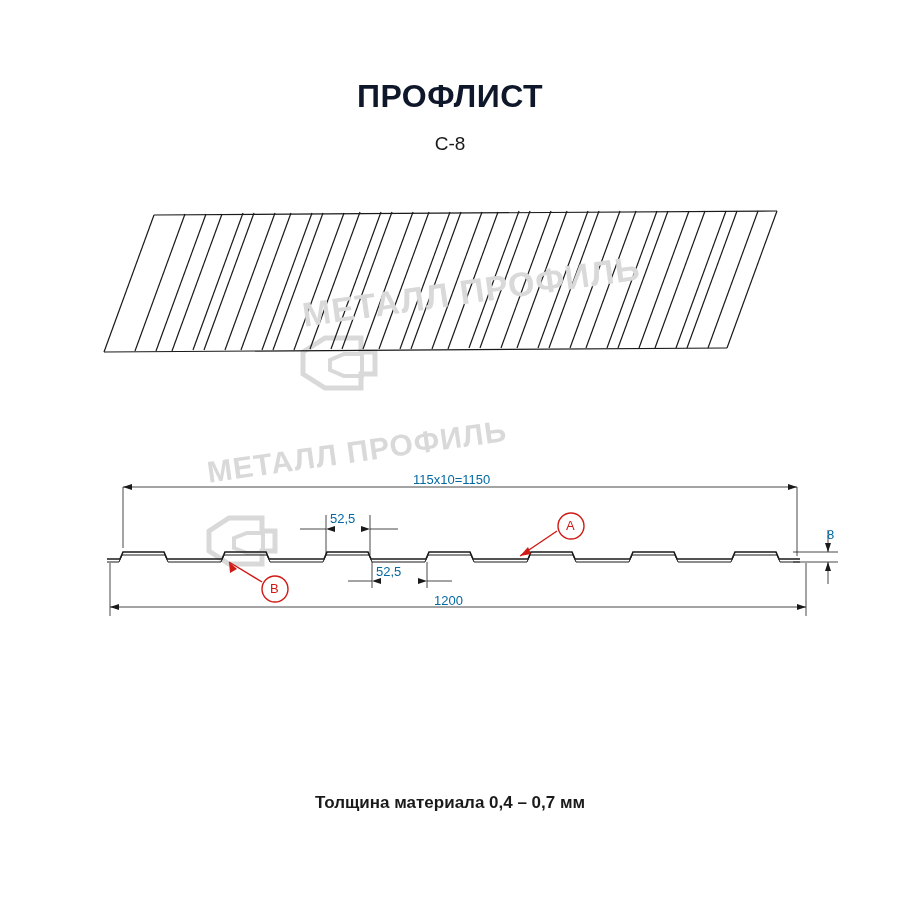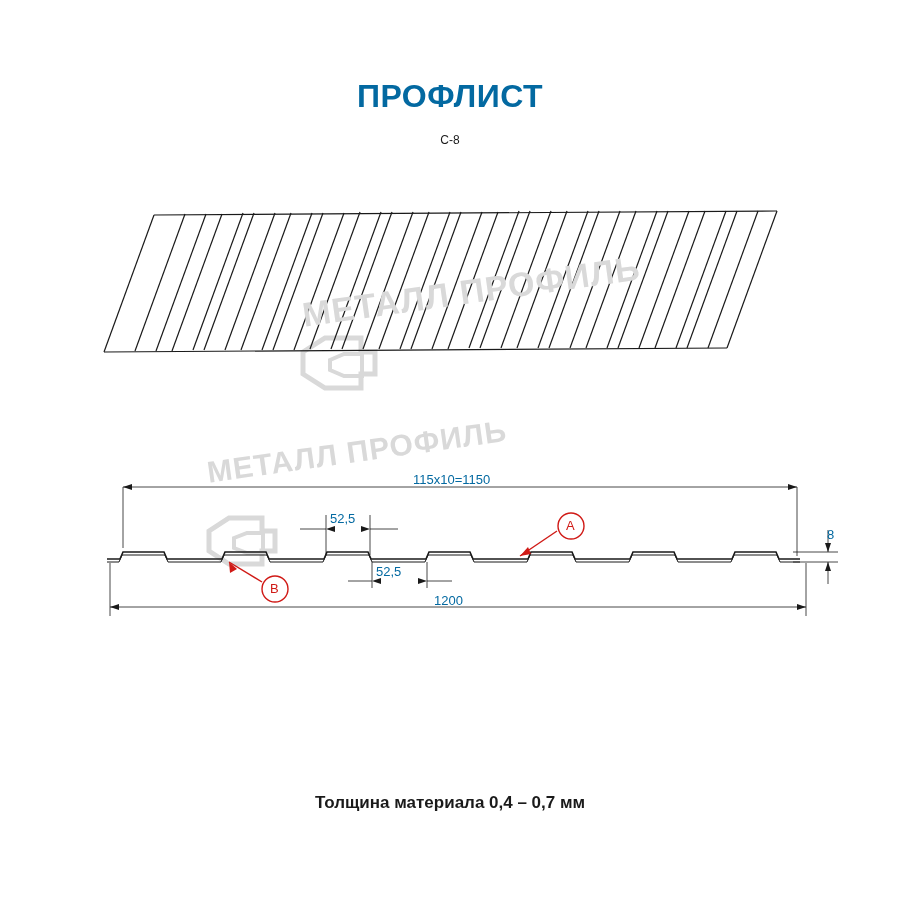--- a/index.html
+++ b/index.html
@@ -23,29 +23,29 @@
   }
   .title {
     position: absolute;
     top: 78px;
     left: 0;
     width: 900px;
     text-align: center;
     font-size: 32px;
     font-weight: bold;
     letter-spacing: 0.5px;
-    color: #0369a1;
+    color: #0f172a;
   }
   .subtitle {
     position: absolute;
     top: 133px;
     left: 0;
     width: 900px;
     text-align: center;
-    font-size: 12px;
+    font-size: 19px;
     color: #1a1a1a;
   }
   .footnote {
     position: absolute;
     top: 793px;
     left: 0;
     width: 900px;
     text-align: center;
     font-size: 17px;
     font-weight: bold;

